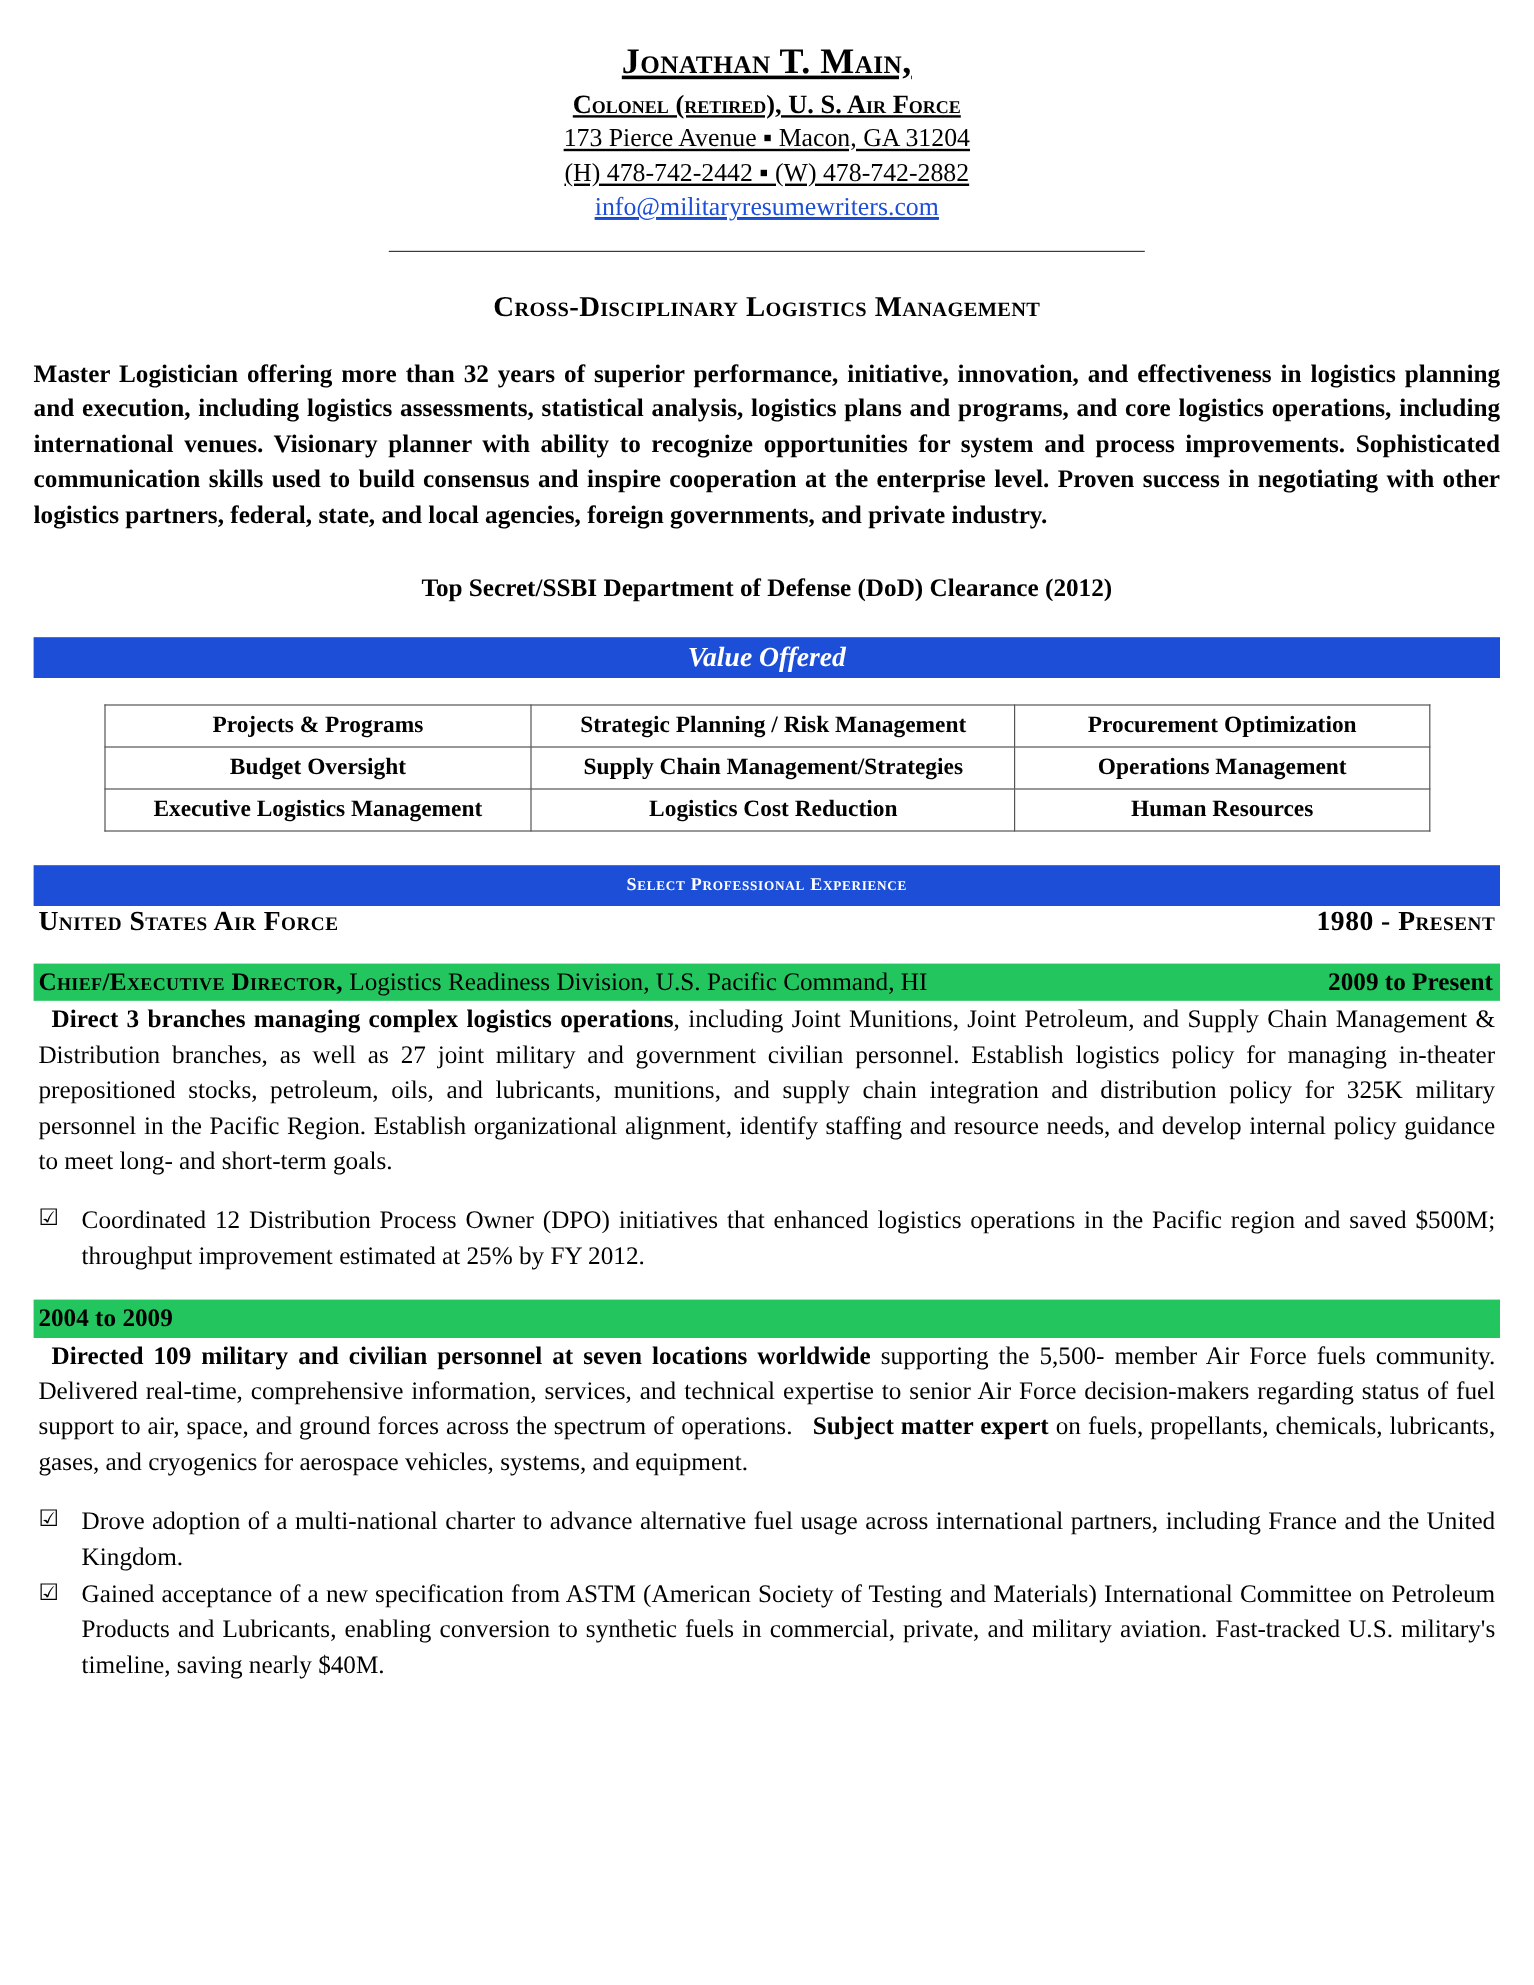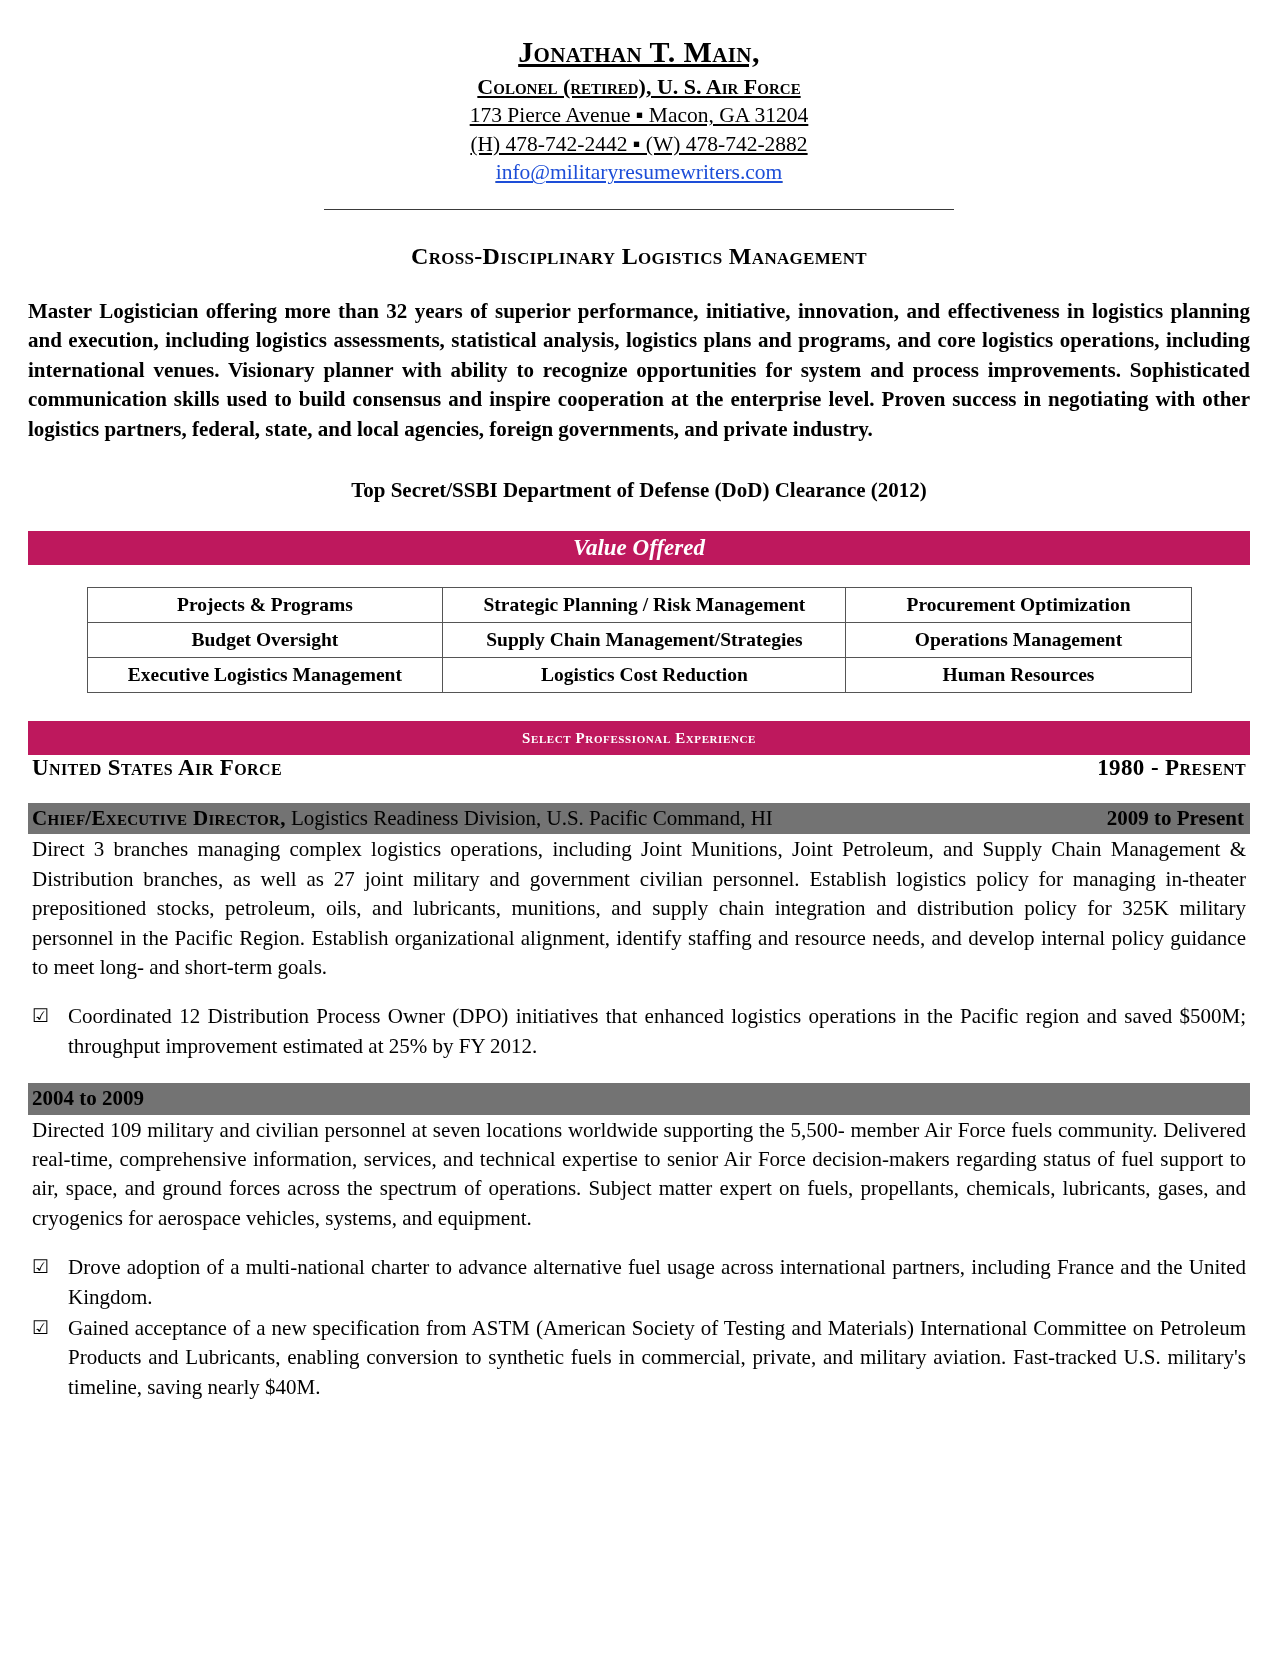--- a/index.html
+++ b/index.html
@@ -78,21 +78,21 @@
   .clearance {
     text-align: center;
     font-size: 21px;
     font-weight: bold;
     margin-top: 34px;
   }
 
   
   .bar {
     margin-top: 28px;
-    background: #be185d;
+    background: #1d4ed8;
     color: #ffffff;
     text-align: center;
     height: 34px;
     line-height: 34px;
   }
   .bar-italic {
     font-size: 23px;
     font-weight: bold;
     font-style: italic;
   }
@@ -134,21 +134,21 @@
   .employer-dates {
     font-size: 23px;
     font-weight: bold;
     font-variant: small-caps;
     letter-spacing: 0.4px;
   }
 
   
   .job { margin-top: 22px; }
   .job-head {
-    background: #737373;
+    background: #22c55e;
     display: flex;
     justify-content: space-between;
     align-items: baseline;
     padding: 2px 6px 3px 4px;
     font-size: 21px;
     line-height: 1.26;
   }
   .job-title-wrap { white-space: nowrap; }
   .job-title {
     font-weight: bold;
@@ -159,21 +159,21 @@
   .job-dates { font-weight: bold; white-space: nowrap; }
 
   .job-body {
     margin-top: 1px;
     font-size: 21px;
     line-height: 1.40;
     text-align: justify;
     text-justify: inter-word;
     padding: 0 4px 0 4px;
   }
-  .job-body b { font-weight: normal; }
+  .job-body b { font-weight: bold; margin-left: 11px; }
 
   
   .bullets {
     margin-top: 20px;
     padding: 0 4px 0 4px;
   }
   .bullet {
     display: flex;
     font-size: 21px;
     line-height: 1.40;

